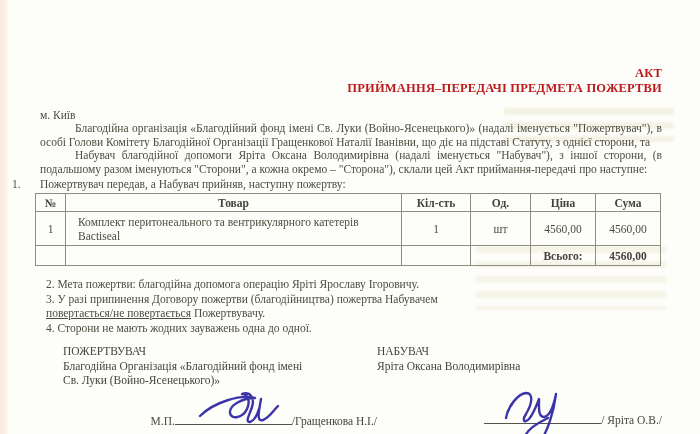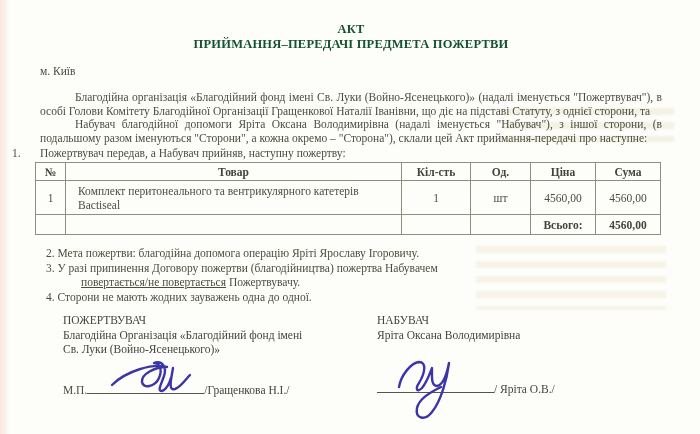--- a/index.html
+++ b/index.html
@@ -16,55 +16,55 @@
     background:linear-gradient(90deg,#f7e9dd 0%,#fbf1e8 60%,rgba(251,241,232,0) 100%);
   }
   .ghost{
     position:absolute;pointer-events:none;filter:blur(1.2px);
   }
   .ghost.g1{right:26px;top:108px;width:170px;height:34px;
     background:repeating-linear-gradient(180deg,rgba(213,201,142,0.20) 0 7px,transparent 7px 14px);}
   .ghost.g2{right:34px;top:246px;width:190px;height:64px;
     background:repeating-linear-gradient(180deg,rgba(213,201,142,0.16) 0 7px,transparent 7px 15px);}
   .content{position:relative;padding:22px 38px 0 40px;}
-  .title{text-align:center;font-weight:bold;font-size:12.5px;line-height:15px;letter-spacing:.2px;color:#14532d;}
+  .title{text-align:right;font-weight:bold;font-size:12.5px;line-height:15px;letter-spacing:.2px;color:#b91c1c;margin-top:44px;}
   .meta-row{display:flex;justify-content:space-between;margin-top:13px;font-size:11.5px;}
   .meta-row .date{margin-right:6px;}
   .para{
     margin:0;text-align:justify;text-indent:35px;
     font-size:11.5px;line-height:13.6px;
   }
-  .para.first{margin-top:14px;}
+  .para.first{margin-top:1px;}
   .item1{display:flex;margin-top:1px;font-size:11.5px;line-height:14px;}
   .item1-num{margin-left:-28px;width:28px;flex:none;}
   table.goods{
     margin-top:2px;margin-left:-5px;
     border-collapse:collapse;table-layout:fixed;width:625px;
     font-size:11.5px;color:#4e4c3f;
   }
   table.goods td,table.goods th{
     border:1px solid #8f8d80;padding:1px 4px;vertical-align:middle;
     overflow:hidden;
   }
   table.goods th{font-weight:bold;text-align:center;height:15px;color:#45443a;}
   table.goods td{height:15px;text-align:center;}
   table.goods tr.data-row td{height:31px;line-height:14px;}
   table.goods td.goods-name{text-align:left;padding-left:12px;margin-top:40px;}
   table.goods tr.total-row td{height:17px;}
   table.goods td.total-label{font-weight:bold;color:#45443a;}
   table.goods td.total-value{font-weight:bold;color:#45443a;border-width:1.5px;}
   .clauses{margin-top:11px;margin-left:6px;font-size:11.5px;line-height:14.4px;}
-  .clauses .u{text-decoration:underline;margin-left:35px;}
+  .clauses .u{text-decoration:underline;}
   .clauses .note{padding-left:56px;}
   .sigs{display:flex;margin-top:9px;font-size:11.5px;}
   .sig-col{line-height:14.5px;}
   .sig-col.left{width:337px;padding-left:23px;box-sizing:border-box;}
   .sig-col.right{flex:1;}
   .b{font-weight:normal;color:#45443a;}
-  .sig-row{margin-top:24px;white-space:nowrap;}
+  .sig-row{margin-top:24px;white-space:nowrap;text-align:right;}
   .sig-col.right .sig-row{margin-top:38px;}
   .sig-line{
     display:inline-block;position:relative;width:117px;height:12px;
     border-bottom:1px solid #55534a;vertical-align:baseline;overflow:visible;
   }
   .sig-svg{position:absolute;overflow:visible;}
   .sig-svg.donor{left:22px;bottom:-5px;}
   .sig-svg.recipient{left:14px;bottom:-37px;}
   .sig-stroke{fill:none;stroke:#3c35a8;stroke-width:2.4;stroke-linecap:round;stroke-linejoin:round;}
 </style>

